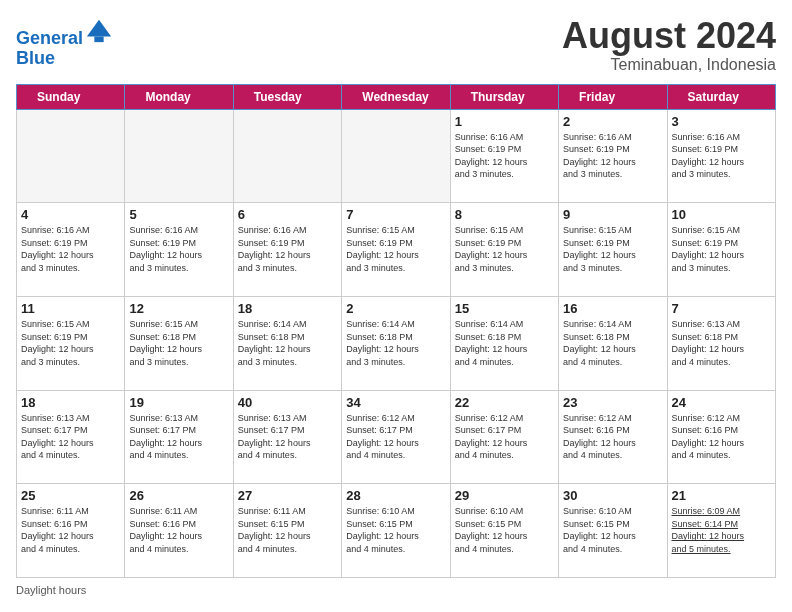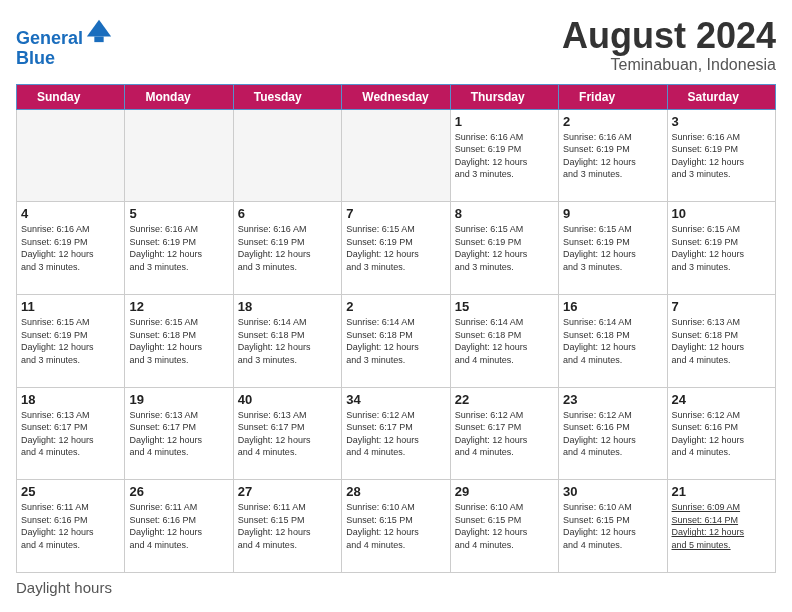--- a/index.html
+++ b/index.html
@@ -90,21 +90,21 @@
       display: block;
       margin-bottom: 2px;
     }
     .day-info {
       font-size: 9px;
       color: #333;
       line-height: 1.4;
     }
     .footer {
       margin-top: 6px;
-      font-size: 15px;
+      font-size: 11px;
       color: #555;
     }
   </style>
 </head>
 <body>
 
 <div class="page">
   <div class="header">
     <div class="logo">
       <div>

